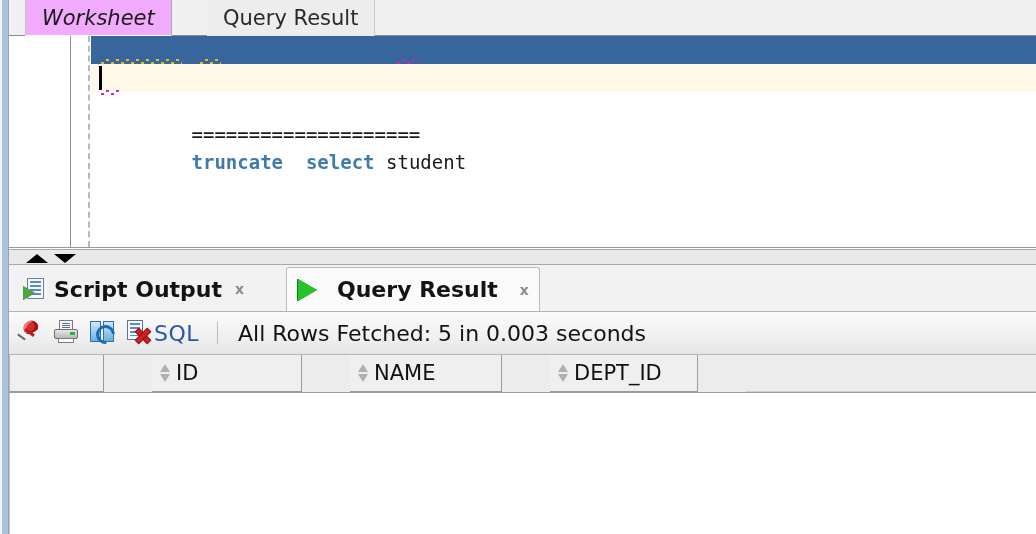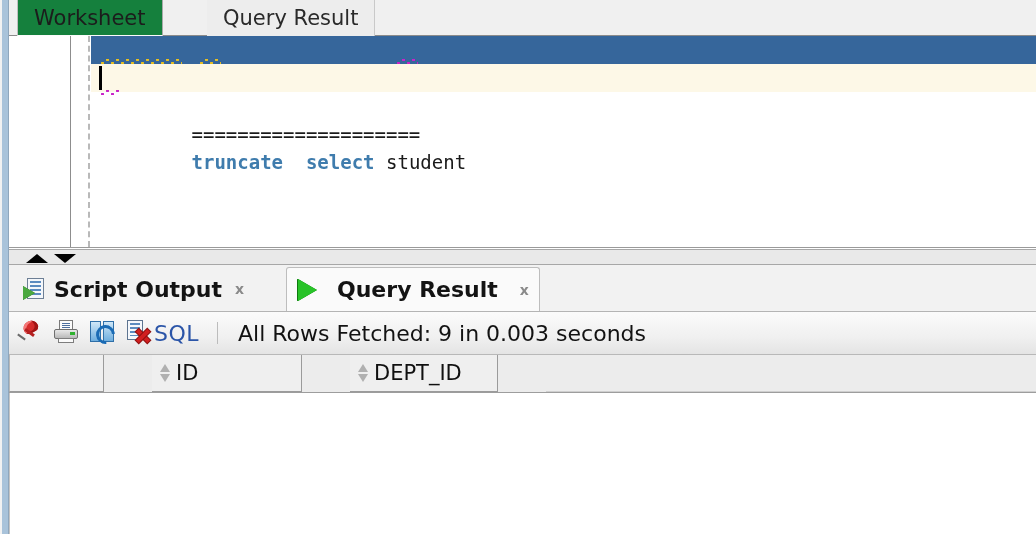--- a/index.html
+++ b/index.html
@@ -54,26 +54,27 @@
     height: 36px;
     display: flex;
     align-items: center;
     padding: 0 16px;
     font-size: 21px;
     color: #1c1c1c;
     box-sizing: border-box;
     white-space: nowrap;
   }
   .top-tab.active {
-    left: 8px;
-    background: #15803d;
+    left: 16px;
+    background: #f0abfc;
     border-left: 1px solid #c0c0c0;
     border-right: 1px solid #a9a9a9;
     border-bottom: 1px solid #fbfbfb;
     z-index: 2;
+    font-style: italic;
   }
   .top-tab.inactive {
     left: 198px;
     background: #ededed;
     border-right: 1px solid #c9c9c9;
     color: #2a2a2a;
   }
 
   
   .editor-pane {
@@ -610,32 +611,36 @@
       <span class="tbtn ic-docx">
         <span class="doc"></span>
         <span class="x1"></span>
           <span class="x2"></span>
       </span>
 
       <span class="sql-label">SQL</span>
 
       <span class="tb-sep"></span>
 
-      <span class="fetch-status">All Rows Fetched: 9 in 0.003 seconds</span>
+      <span class="fetch-status">All Rows Fetched: 5 in 0.003 seconds</span>
     </div>
 
     <div class="grid">
       <div class="grid-header">
         <div class="gh-cell rownum">
           <span></span>
         </div>
         <div class="gh-cell c-id">
           <span class="sort-glyph"></span>
           <span>ID</span>
         </div>
+        <div class="gh-cell c-name">
+          <span class="sort-glyph"></span>
+          <span>NAME</span>
+        </div>
         <div class="gh-cell c-dept">
           <span class="sort-glyph"></span>
           <span>DEPT_ID</span>
         </div>
         <div class="gh-filler"></div>
       </div>
       <div class="grid-body"></div>
     </div>
 
   </div>

